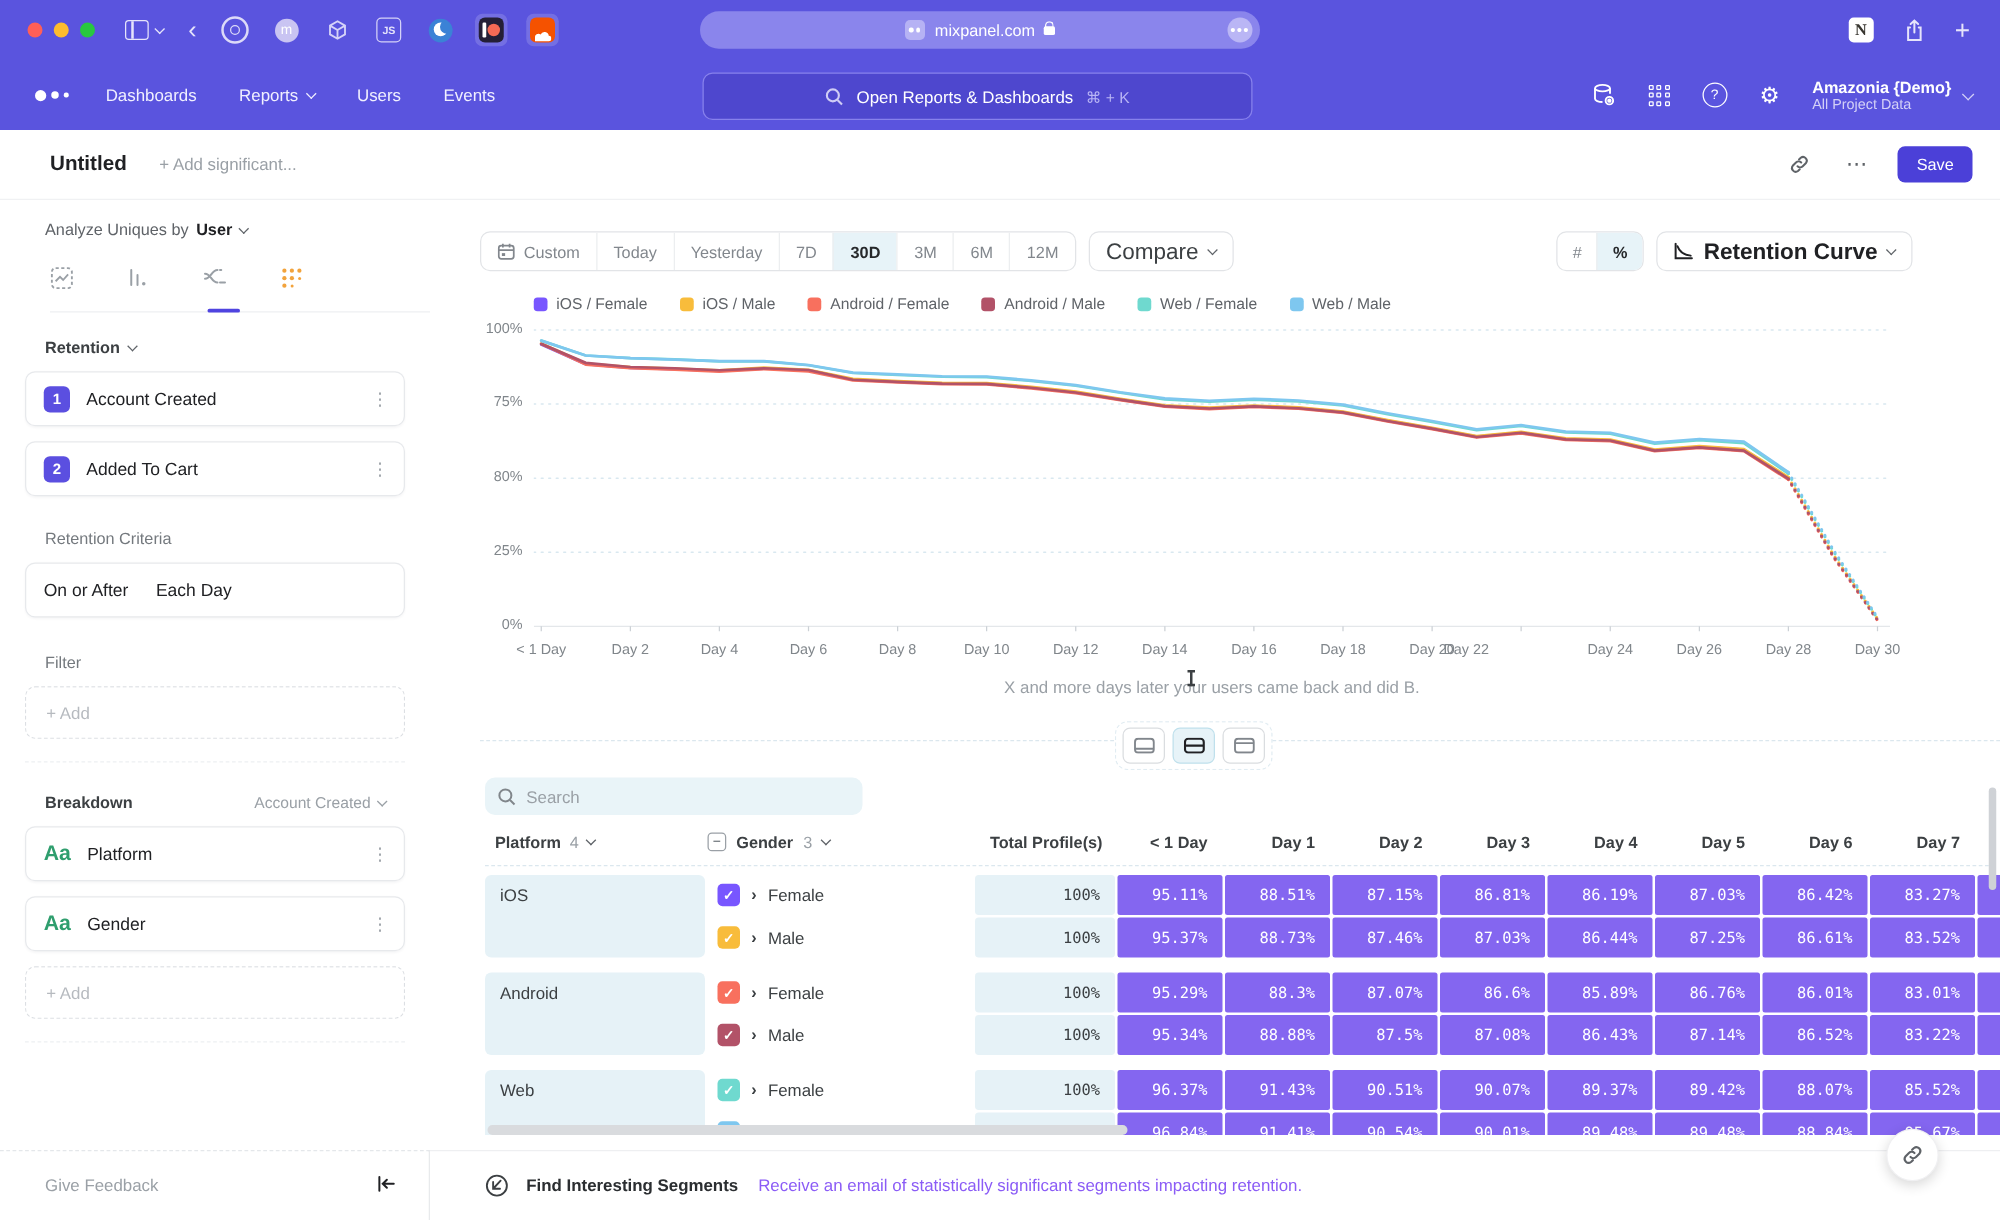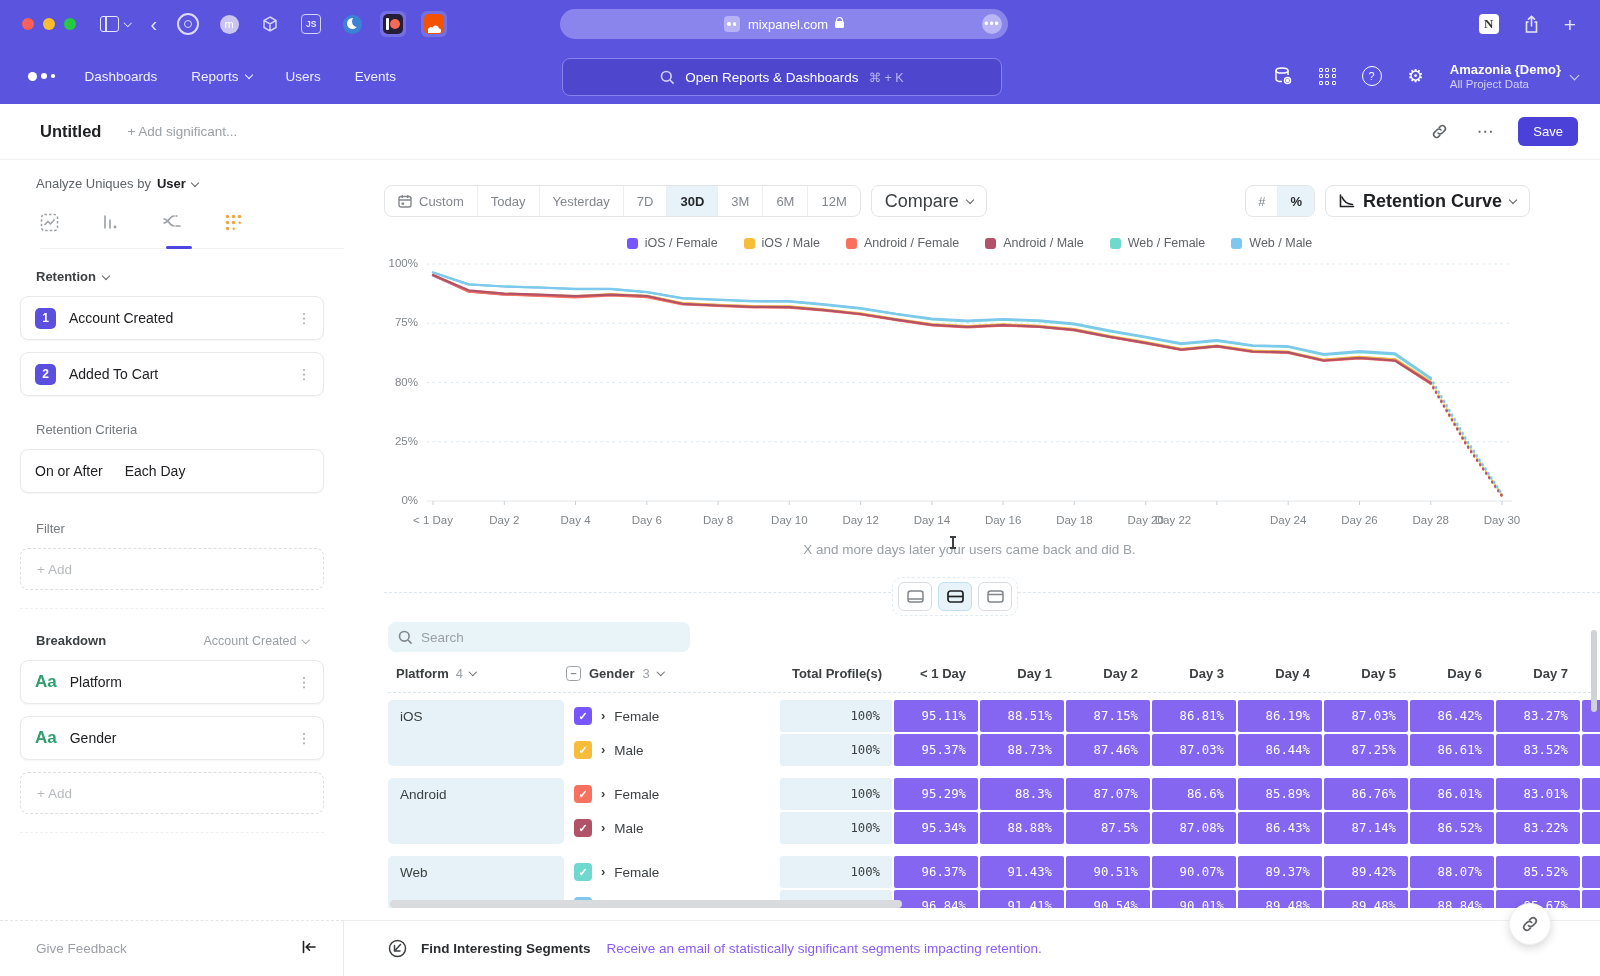--- a/index.html
+++ b/index.html
@@ -85,21 +85,21 @@
   
   .content{position:absolute;top:160px;left:344px;right:0;bottom:56px;background:#fff;overflow:hidden;}
   .toolbar-row{position:absolute;top:25px;left:40px;display:flex;align-items:center;}
   .btn-group{display:flex;border:1px solid #e2e4e7;border-radius:8px;overflow:hidden;height:30px;background:#fff;}
   .btn-group .tbtn{display:flex;align-items:center;gap:7px;padding:0 13px;font-size:13px;color:#82878d;border-left:1px solid #eceef0;cursor:pointer;white-space:nowrap;}
   .btn-group .tbtn:first-child{border-left:none;}
   .btn-group .tbtn.active{background:#e7f3f8;color:#26282b;font-weight:700;}
   .solo-btn{display:flex;align-items:center;gap:8px;margin-left:10px;height:30px;border:1px solid #e2e4e7;border-radius:8px;padding:0 13px;font-size:18px;color:#3c4043;font-weight:500;background:#fff;cursor:pointer;white-space:nowrap;}
   .solo-btn .chev{width:5px;height:5px;color:#5f6368;margin-top:-2px;}
   .tb-right{position:absolute;top:25px;right:70px;display:flex;align-items:center;gap:10px;}
-  .legend{position:absolute;top:76px;left:83px;width:1085px;display:flex;justify-content:center;gap:26px;}
+  .legend{position:absolute;top:76px;left:83px;width:1085px;display:flex;gap:26px;}
   .lg-item{display:flex;align-items:center;font-size:12.5px;color:#5f6368;}
   .lg-item i{width:11px;height:11px;border-radius:3px;margin-right:7px;display:block;}
   .y-labels{position:absolute;top:98px;left:28px;width:46px;height:250px;}
   .y-labels span{position:absolute;right:0;font-size:11.5px;color:#80868b;}
   .chart-wrap{position:absolute;top:98px;left:83px;width:1085px;height:250px;}
   .x-labels{position:absolute;top:354px;left:83px;width:1085px;height:16px;}
   .x-labels span{position:absolute;transform:translateX(-50%);font-size:11.5px;color:#80868b;white-space:nowrap;}
   .caption{position:absolute;top:382px;left:83px;width:1085px;text-align:center;font-size:13.5px;color:#9aa0a6;}
   .ibeam{position:absolute;top:376px;left:608px;width:2px;height:13px;background:#3c4043;}
   .ibeam:before,.ibeam:after{content:"";position:absolute;left:-2px;width:6px;height:1.6px;background:#3c4043;}

